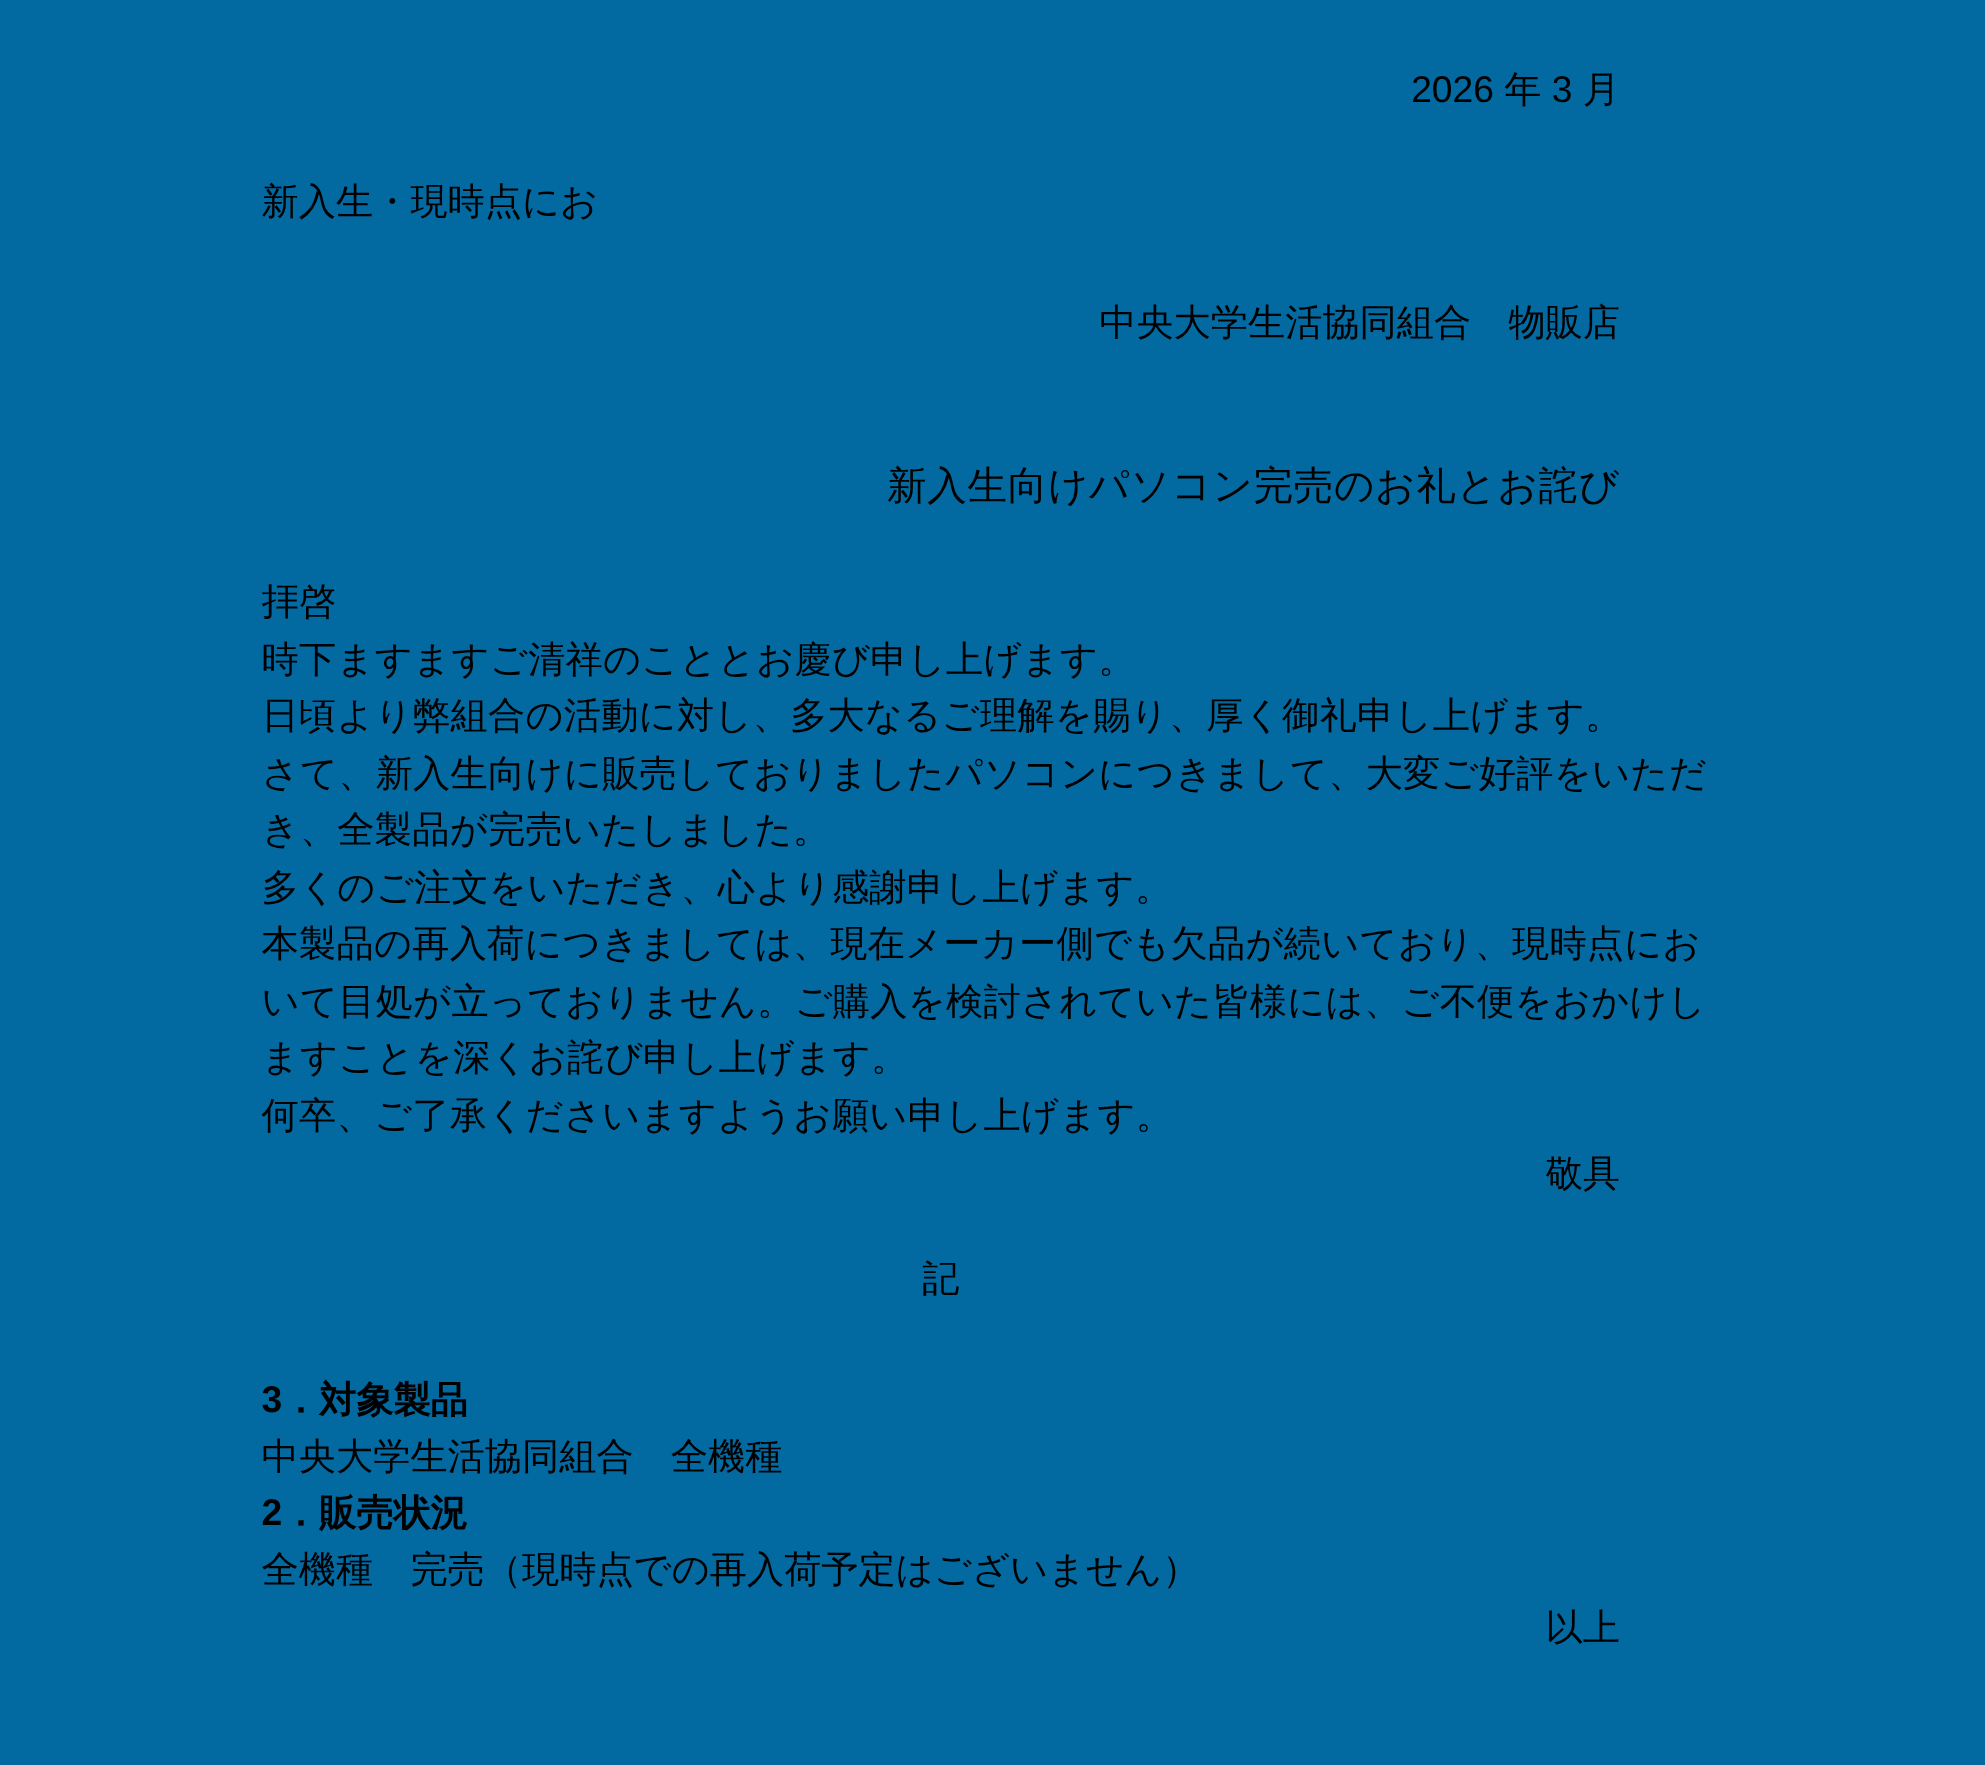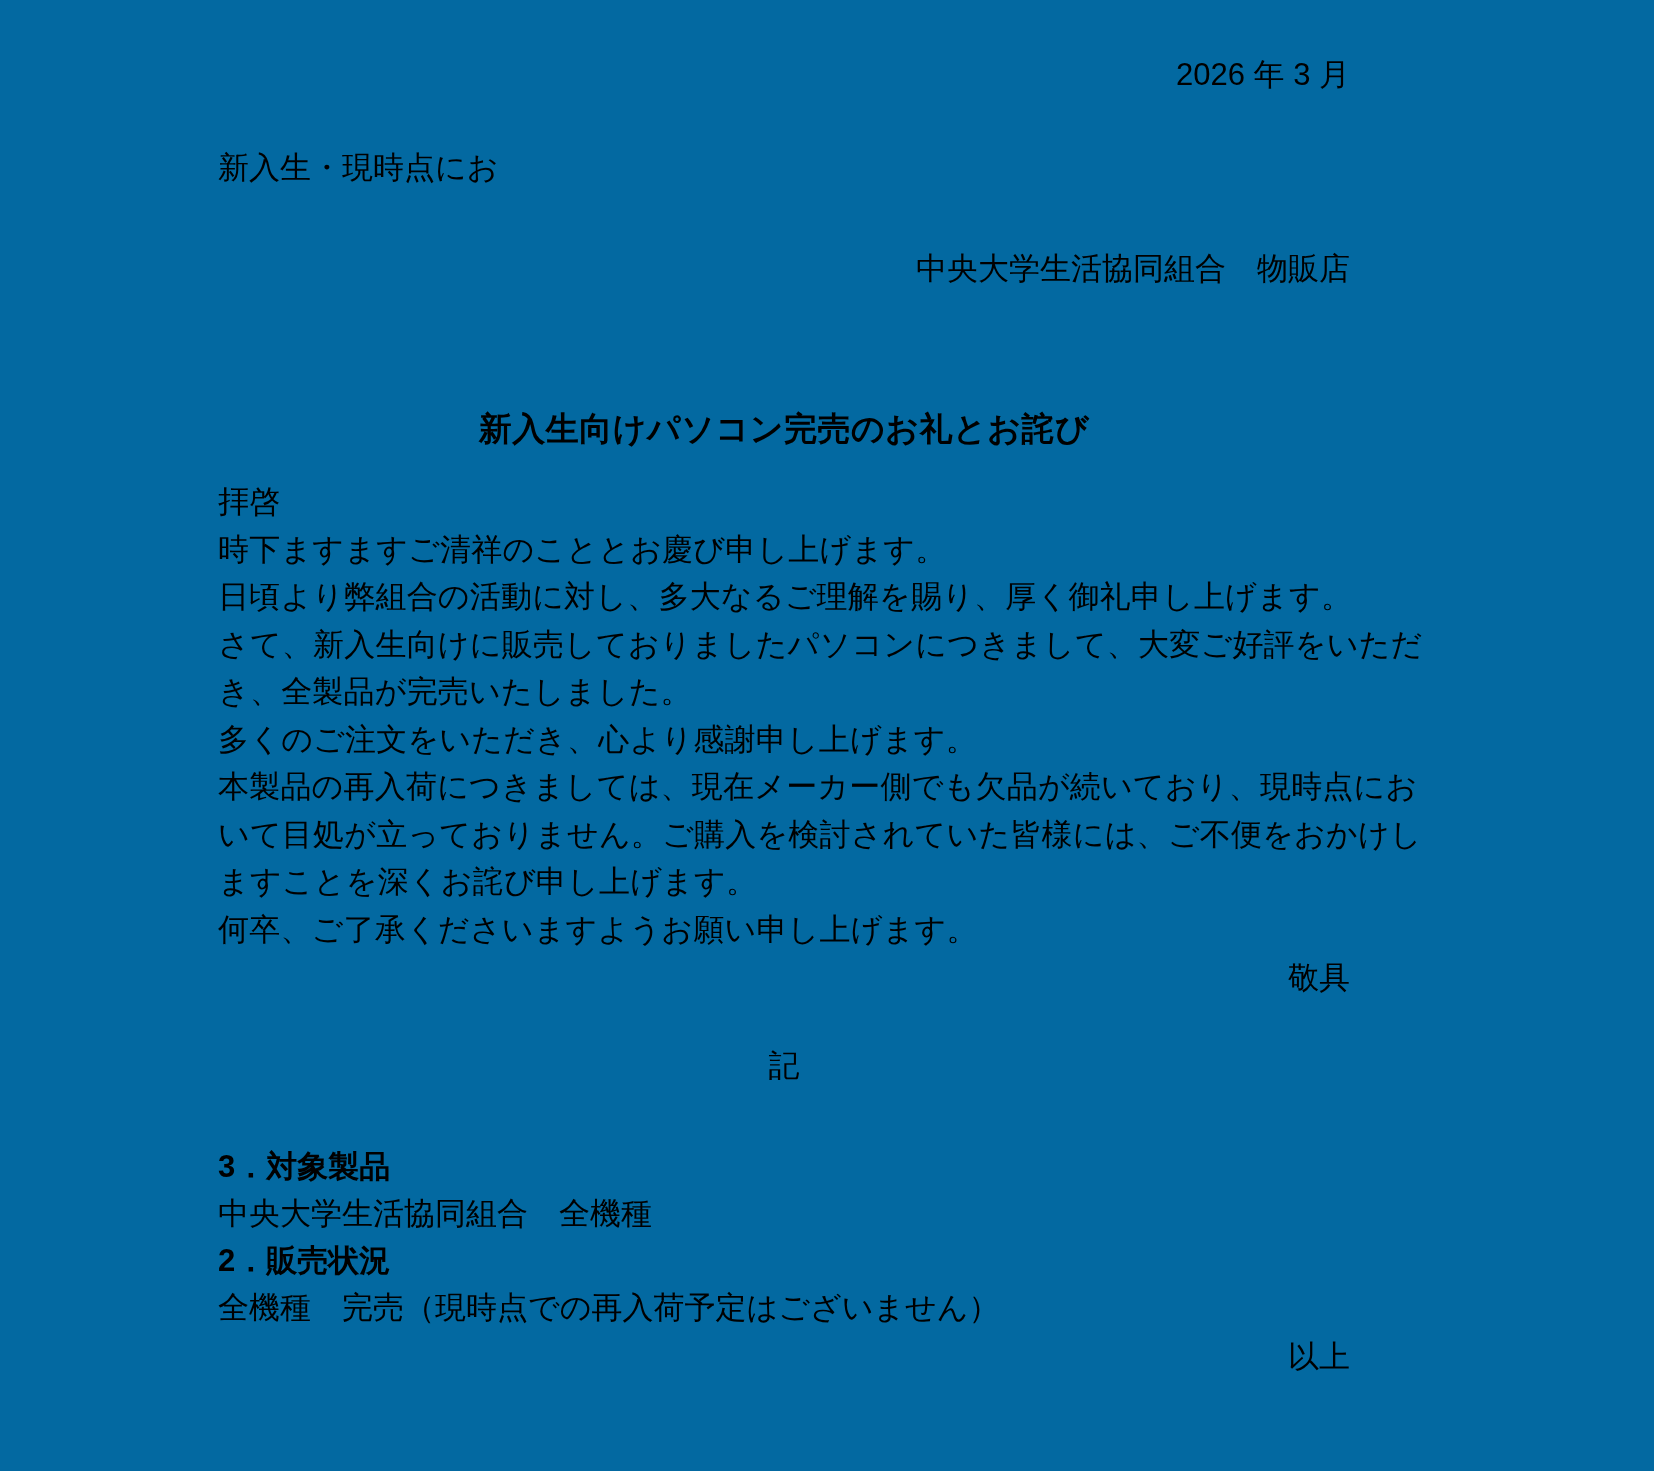--- a/index.html
+++ b/index.html
@@ -57,27 +57,26 @@
     text-align: right;
     font-size: 31px;
     line-height: 46px;
     white-space: pre;
   }
   .doc-title {
     position: absolute;
     top: 382px;
     left: 0;
     width: 1132px;
-    text-align: center;
+    text-align: right;
     font-size: 33px;
     line-height: 46px;
-    font-weight: bold;
+    font-weight: normal;
     white-space: pre;
     letter-spacing: 0.5px;
-    margin-top: 24px;
   }
   .body-block {
     position: absolute;
     top: 478px;
     left: 0;
     width: 1140px;
   }
   .body-block .line {
     font-size: 31px;
     line-height: 47.5px;

